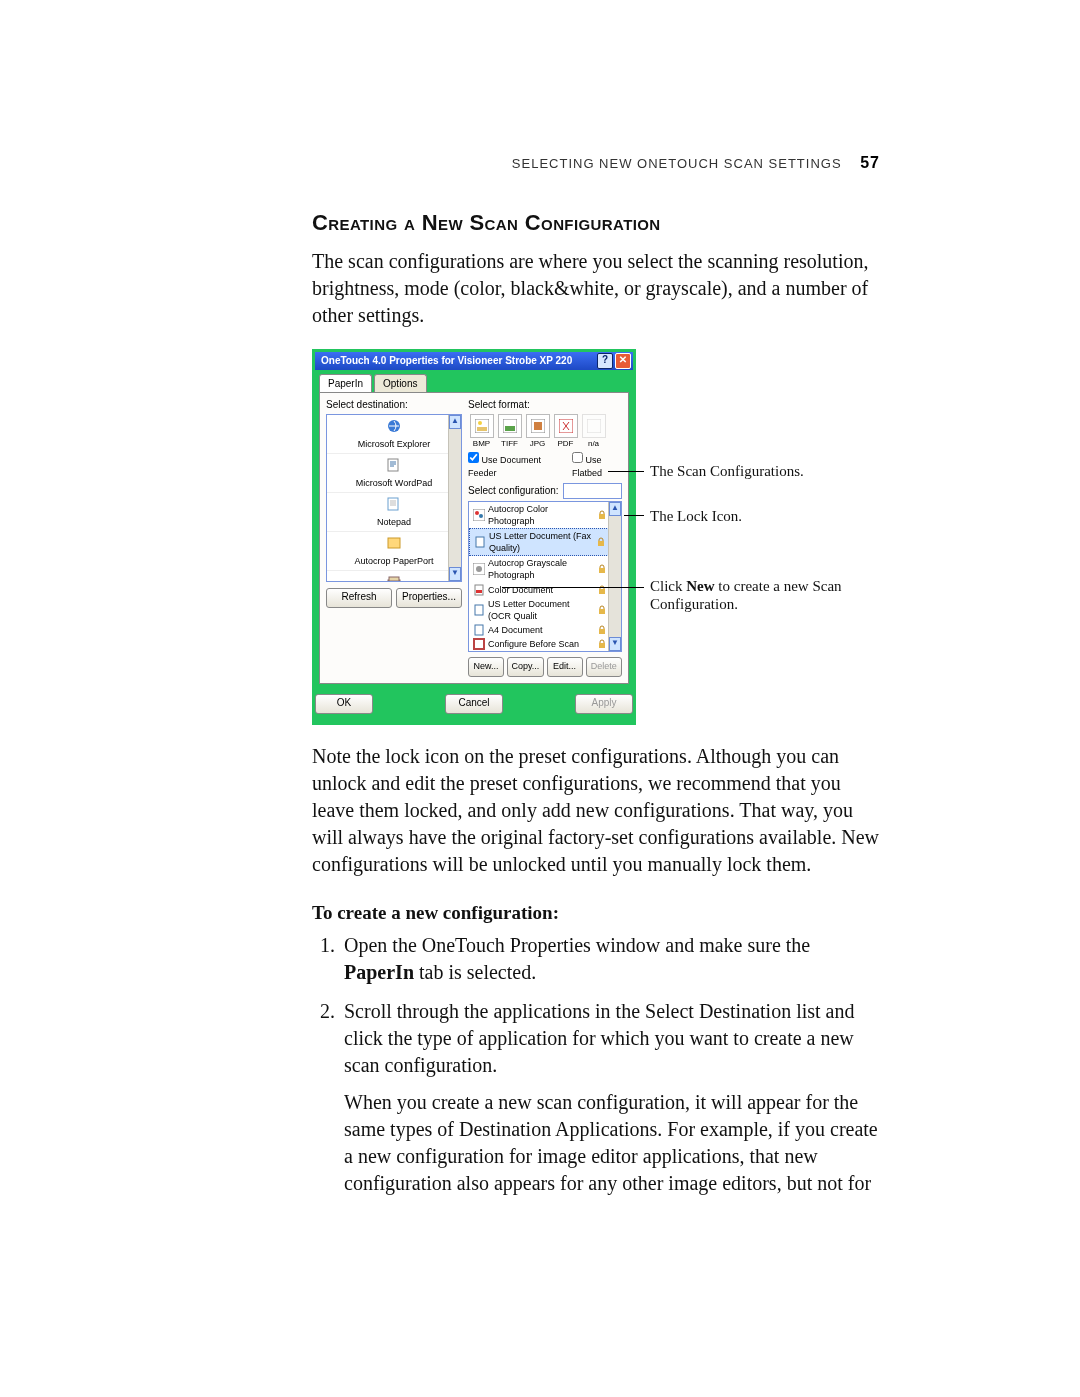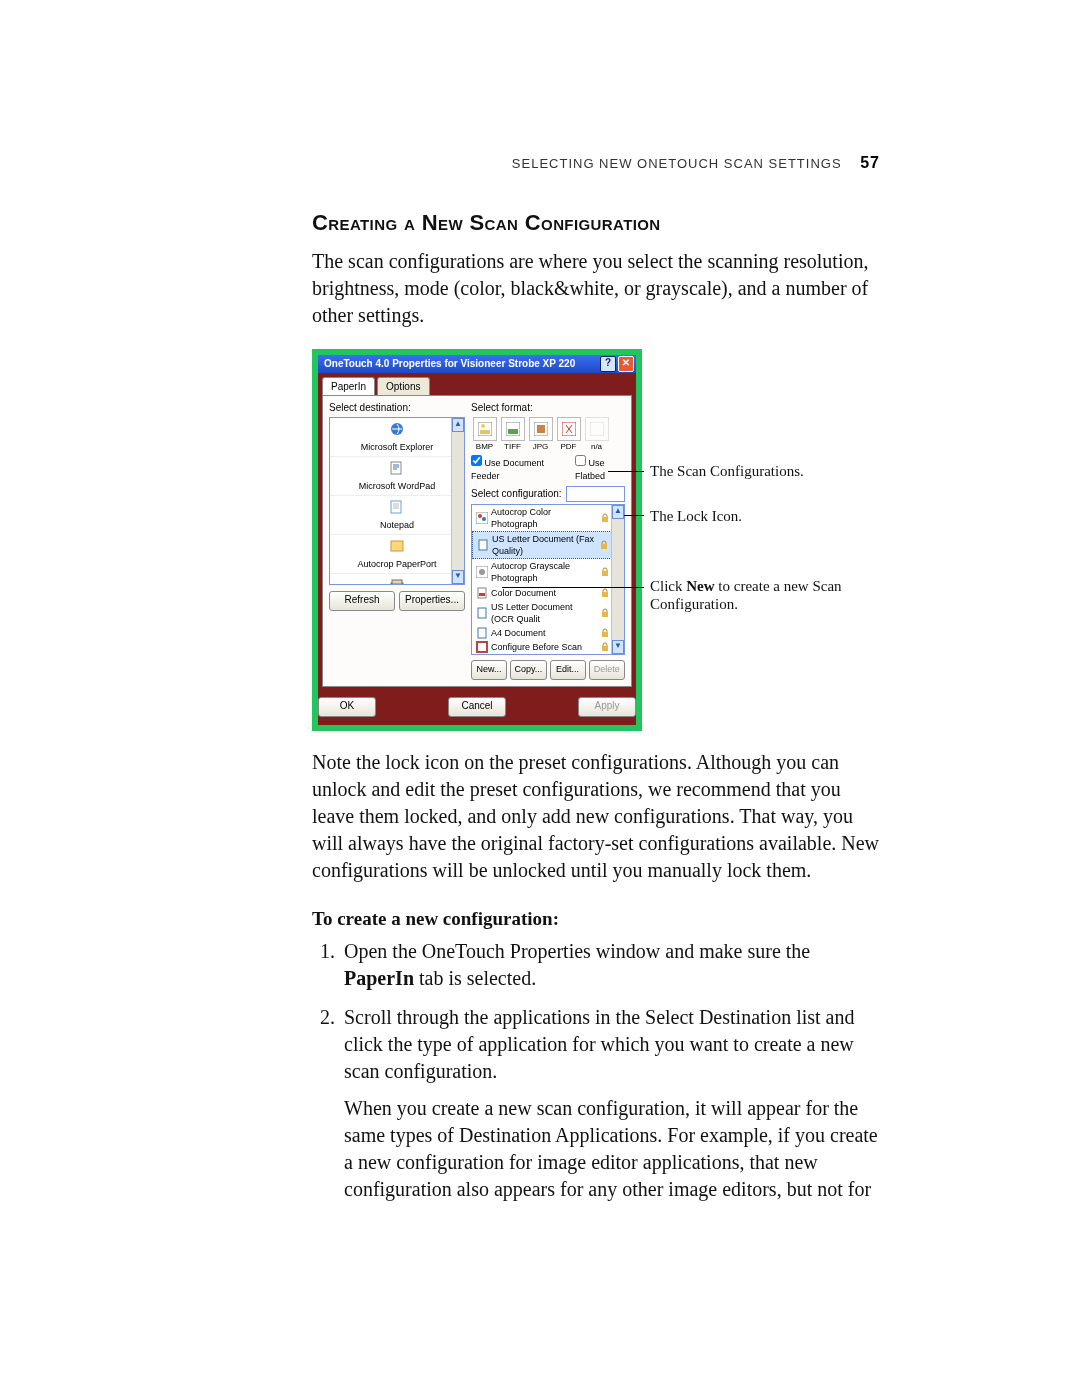--- a/index.html
+++ b/index.html
@@ -68,22 +68,22 @@
     width: 210px;
   }
   .callouts div { position: absolute; white-space: normal; }
   .callouts .line {
     position: absolute;
     border-top: 1px solid #000;
     height: 0;
   }
   .dialog {
     width: 318px;
-    background: #7f1d1d;
-    border: 6px solid #22c55e;
+    background: #22c55e;
+    border: 3px solid #22c55e;
     font-family: Tahoma, Arial, sans-serif;
     font-size: 10px;
     color: #000;
   }
   .titlebar {
     height: 18px;
     background: linear-gradient(#3b6ef3, #1d49c4);
     color: #fff;
     display: flex;
     align-items: center;

